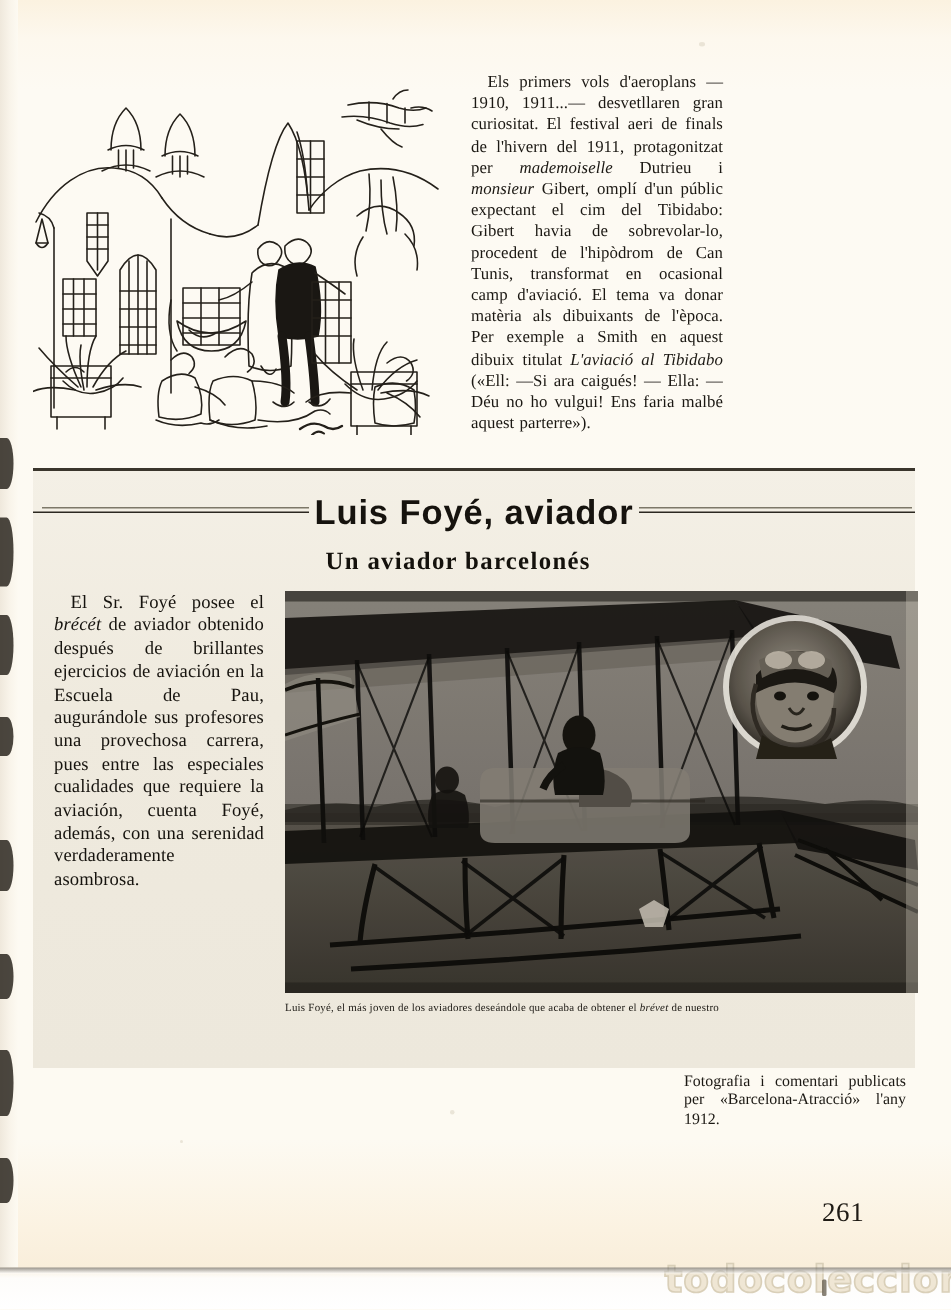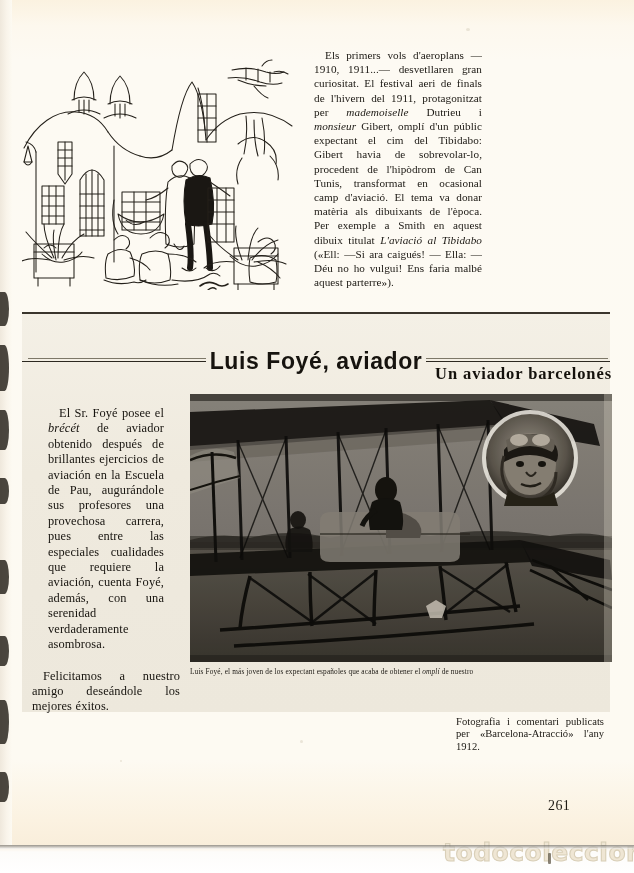--- a/index.html
+++ b/index.html
@@ -43,37 +43,37 @@
   
   #article{
     position:absolute;left:22px;top:312px;width:588px;height:400px;
     background:linear-gradient(180deg,#f4f0e6 0%,#efeade 40%,#ede8dc 100%);
   }
   .artbox-top{
     position:absolute;left:0;right:0;top:0;height:2px;background:#3a352c;
   }
   #titlebar{
     position:absolute;left:0;right:0;top:14px;height:30px;
-    display:flex;align-items:center;margin-top:20px;
+    display:flex;align-items:center;
   }
   .rule{flex:1;height:0;border-top:1.4px solid #2c2820;position:relative;}
   .rule:before{
     content:"";position:absolute;left:0;right:0;top:-4px;height:0;
     border-top:1px solid #55503f;opacity:.75;
   }
   .rule.left:before{left:6px;}
   .rule.right:before{right:2px;}
   #arttitle{
     font-family:"Liberation Sans", sans-serif;
     font-weight:bold;font-size:23px;color:#16130e;
     letter-spacing:.6px;white-space:nowrap;padding:0 4px;
   }
   #subhead{
     position:absolute;left:195px;top:52px;width:395px;
-    text-align:right;
+    text-align:left;
     font-family:"Liberation Serif", serif;
     font-weight:bold;font-size:16.5px;color:#14110c;
     letter-spacing:.9px;
   }
   
   #sp-col{
     position:absolute;left:10px;top:78px;width:148px;
     font-size:12.4px;line-height:15.4px;
     text-align:justify;color:#16130e;
     letter-spacing:.1px;word-spacing:.5px;
@@ -94,21 +94,21 @@
   #photocap i{font-style:italic;}
   
   #credit{
     position:absolute;left:456px;top:716px;width:148px;
     font-size:10.6px;line-height:12.4px;color:#1b1813;
     text-align:justify;
   }
   
   #pageno{
     position:absolute;left:548px;top:798px;
-    font-size:14px;color:#1f1b15;letter-spacing:.4px;
+    font-size:18px;color:#1f1b15;letter-spacing:.4px;
   }
   
   #wm{
     position:absolute;left:443px;top:838px;
     font-family:"DejaVu Sans", sans-serif;
     font-weight:bold;font-size:25px;
     letter-spacing:.5px;
     color:#efe6d4;
     -webkit-text-stroke:1.1px #d9cfb8;
     text-shadow:0 1px 0 #fff;
@@ -258,22 +258,21 @@
 
   <div id="titlebar">
     <div class="rule left"></div>
     <div id="arttitle">Luis Foyé, aviador</div>
     <div class="rule right"></div>
   </div>
 
   <div id="subhead">Un aviador barcelonés</div>
 
   <div id="sp-col">
-      <p style="margin: 16px; text-indent: 11px;"><span>El Sr. Foyé posee el </span><i>brécét</i><span> de aviador obtenido después de brillantes ejercicios de aviación en la Escuela de Pau, augurándole sus profesores una provechosa carrera, pues entre las especiales cualidades que requiere la aviación, cuenta Foyé, además, con una serenidad verdaderamente asombrosa.</span></p>
-      <p style="margin: 0px; text-indent: 11px;"><span>Felicitamos a nuestro amigo deseándole los mejores éxitos.</span></p>
+      <p style="margin: 4px; text-indent: 11px;"><span>El Sr. Foyé posee el </span><i>brécét</i><span> de aviador obtenido después de brillantes ejercicios de aviación en la Escuela de Pau, augurándole sus profesores una provechosa carrera, pues entre las especiales cualidades que requiere la aviación, cuenta Foyé, además, con una serenidad verdaderamente asombrosa.</span></p>
     </div>
 
   <div id="photo">
     <svg viewBox="0 0 422 268" xmlns="http://www.w3.org/2000/svg" preserveAspectRatio="none">
       <defs>
         <linearGradient id="sky" x1="0" y1="0" x2="0" y2="1">
           <stop offset="0%" stop-color="#8d8880"></stop>
           <stop offset="55%" stop-color="#7e7972"></stop>
           <stop offset="100%" stop-color="#6b665f"></stop>
         </linearGradient>
@@ -377,21 +376,21 @@
       <path d="M314 62 q-6 18 4 34 q12 14 34 8 q14 -8 14 -26" fill="none" stroke="#322d25" stroke-width="3"></path>
       <path d="M318 96 q22 16 46 2 l4 14 h-54z" fill="#272319"></path>
 
       <rect width="422" height="268" fill="#000" opacity=".05"></rect>
       <rect x="0" y="0" width="422" height="7" fill="#1c1a16" opacity=".6"></rect>
       <rect x="0" y="261" width="422" height="7" fill="#1c1a16" opacity=".5"></rect>
       <rect x="414" y="0" width="8" height="268" fill="#cfc9bb" opacity=".35"></rect>
     </svg>
   </div>
 
-  <div id="photocap"><span>Luis Foyé, el más joven de los expectant españoles que acaba de obtener el </span><i>omplí</i><span> de nuestro</span></div>
+  <div id="photocap"><span>Luis Foyé, el más joven de los aviadores deseándole que acaba de obtener el </span><i>brévet</i><span> de nuestro</span></div>
 </div>
 
 <div id="credit">Fotografia i comentari publicats per «Barcelona-Atracció» l'any 1912.</div>
 
 <div id="pageno">261</div>
 
 <div id="wm">todocoleccion</div>
 <div id="wm-band"></div>
 <div id="wm-tick"></div>
 

